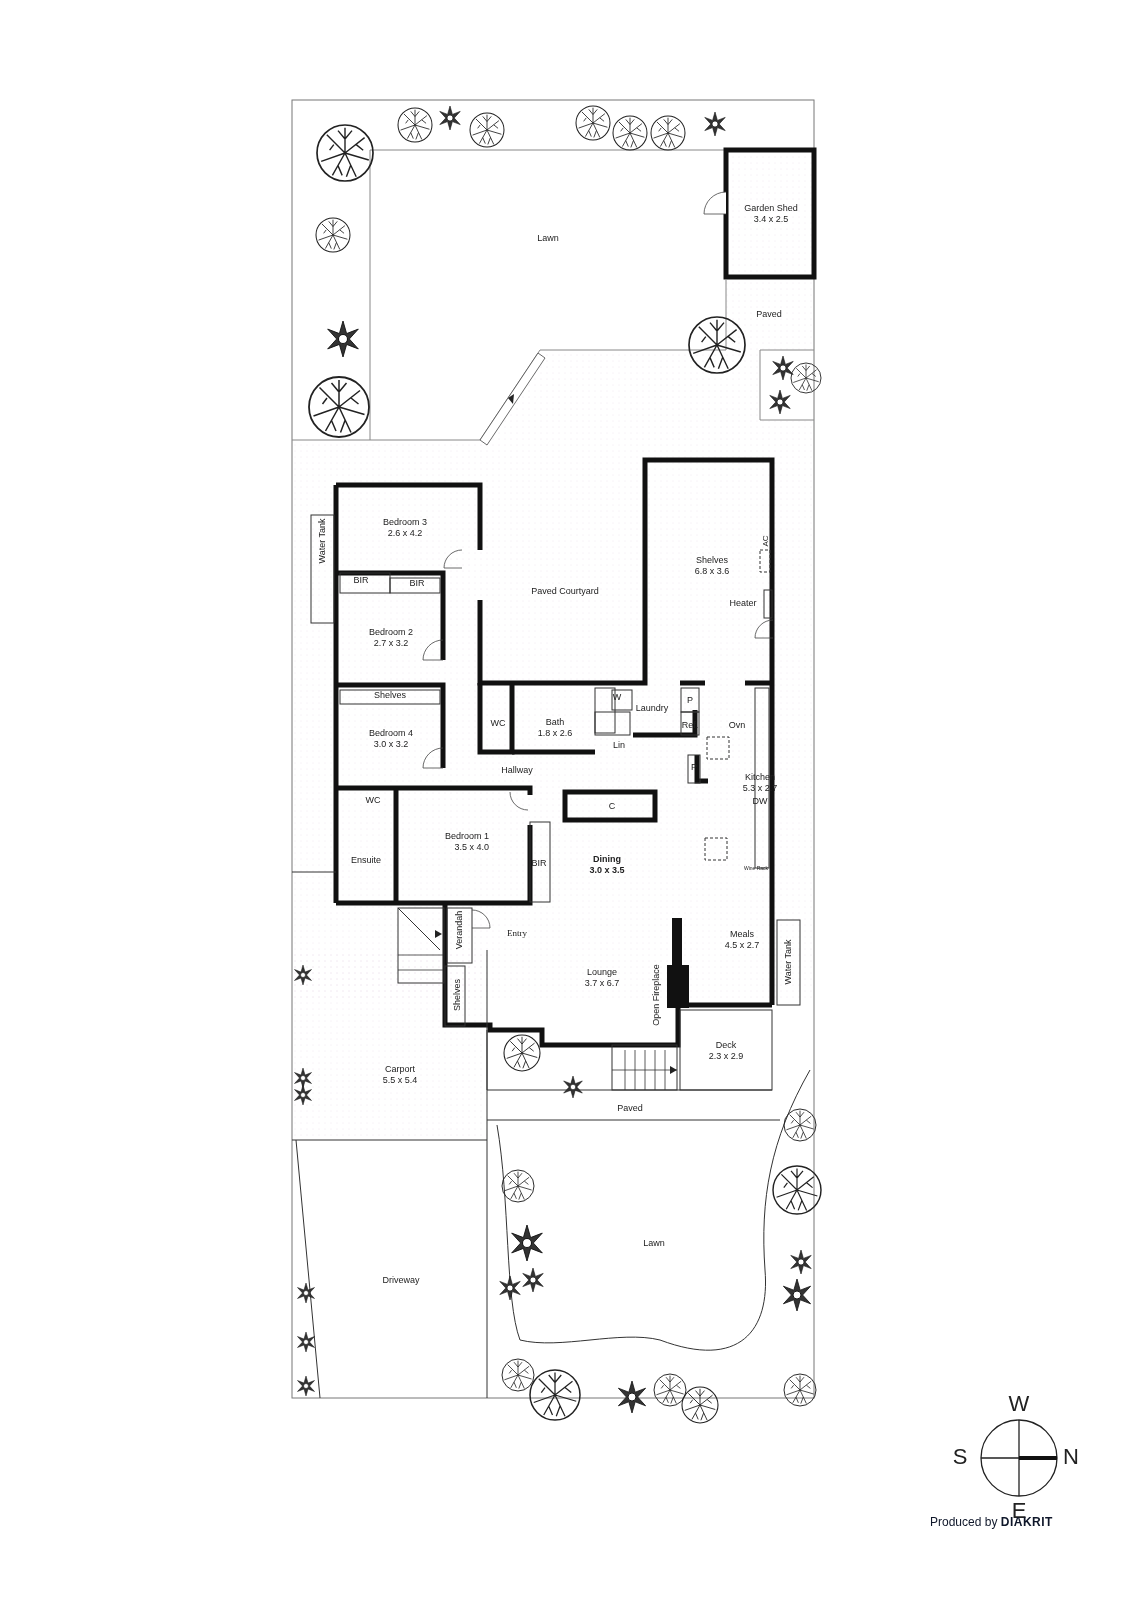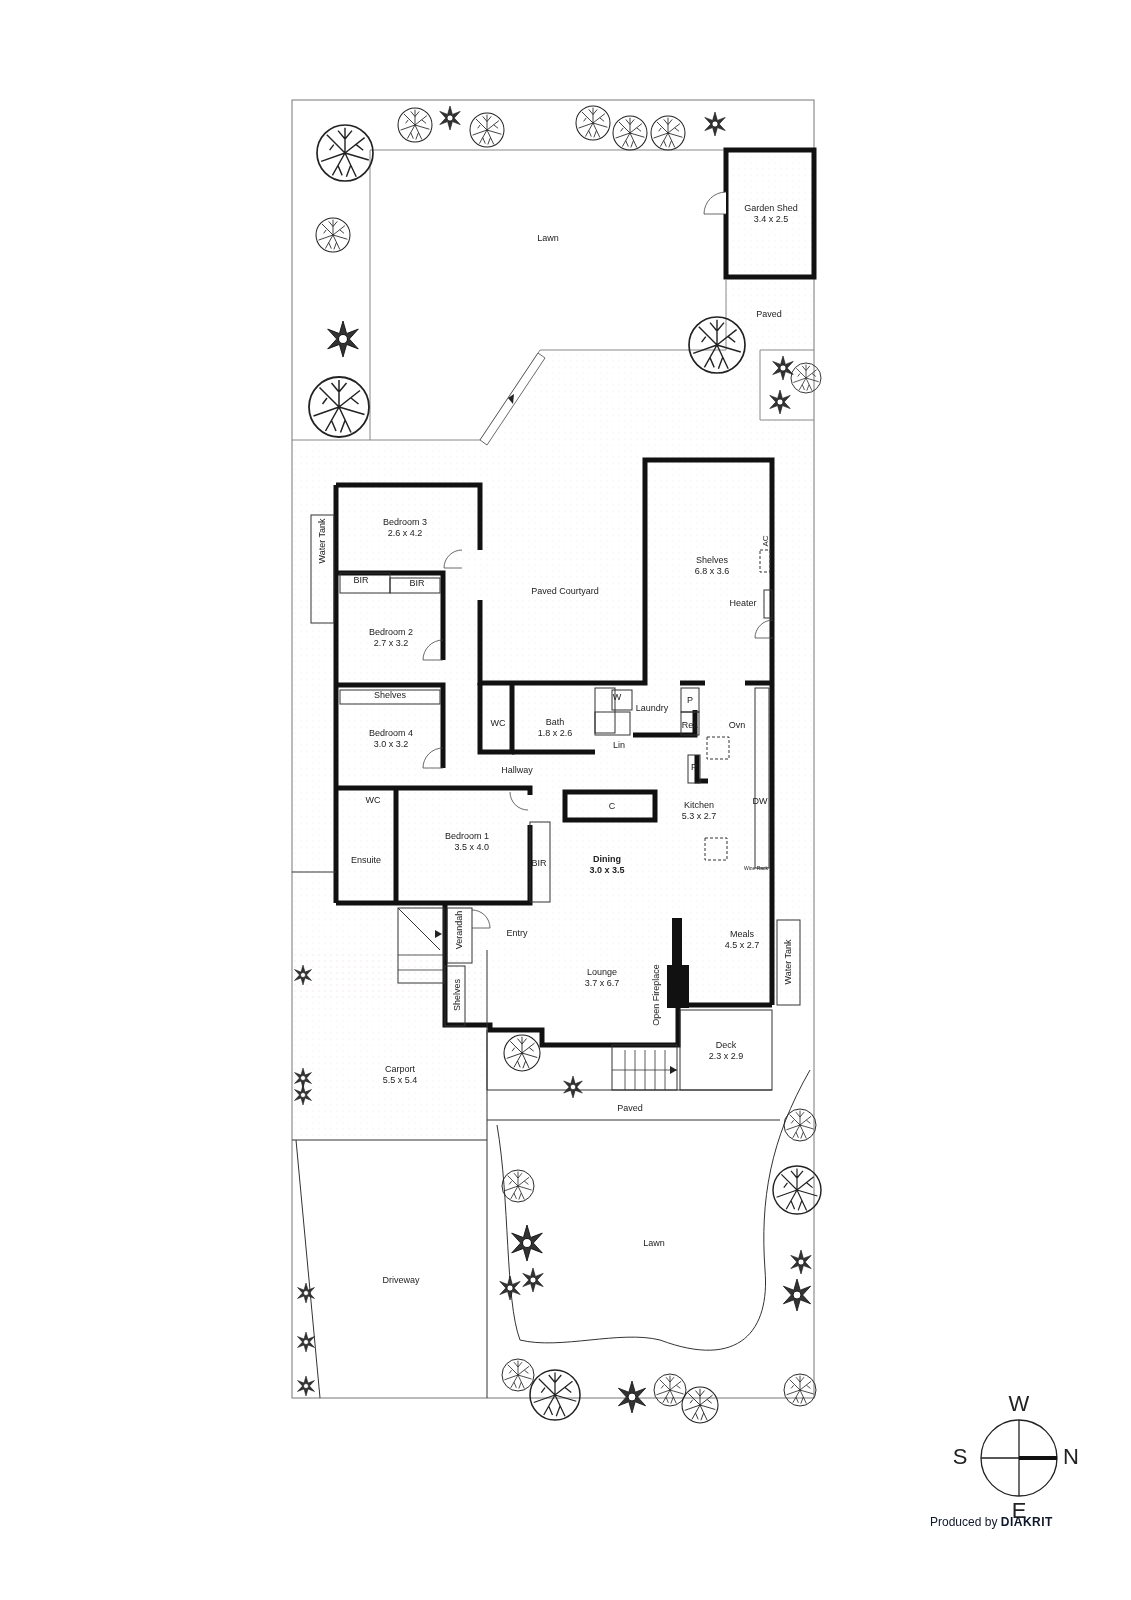--- a/index.html
+++ b/index.html
@@ -183,31 +183,31 @@
 <div class="lbl vert" style="left:765px;top:541px;font-size:8px;"><span>AC</span></div>
 <div class="lbl" style="left:498px;top:723px;"><span>WC</span></div>
 <div class="lbl" style="left:555px;top:728px;"><span>Bath</span><span class="dim">1.8 x 2.6</span></div>
 <div class="lbl" style="left:617px;top:697px;"><span>W</span></div>
 <div class="lbl" style="left:652px;top:708px;"><span>Laundry</span></div>
 <div class="lbl" style="left:619px;top:745px;"><span>Lin</span></div>
 <div class="lbl" style="left:690px;top:700px;"><span>P</span></div>
 <div class="lbl" style="left:690px;top:725px;"><span>Ref.</span></div>
 <div class="lbl" style="left:694px;top:767px;"><span>P</span></div>
 <div class="lbl" style="left:737px;top:725px;"><span>Ovn</span></div>
-<div class="lbl" style="left:699px;top:783px;margin-top:28px;"><span>Kitchen</span><span class="dim">5.3 x 2.7</span></div>
+<div class="lbl" style="left:760px;top:783px;"><span>Kitchen</span><span class="dim">5.3 x 2.7</span></div>
 <div class="lbl" style="left:760px;top:801px;"><span>DW</span></div>
 <div class="lbl" style="left:756px;top:868px;font-size:5px;"><span>Wine Rack</span></div>
 <div class="lbl" style="left:517px;top:770px;"><span>Hallway</span></div>
 <div class="lbl" style="left:612px;top:806px;"><span>C</span></div>
 <div class="lbl" style="left:373px;top:800px;"><span>WC</span></div>
 <div class="lbl" style="left:366px;top:860px;"><span>Ensuite</span></div>
 <div class="lbl" style="left:467px;top:842px;text-align:right;"><span>Bedroom 1</span><span class="dim">3.5 x 4.0</span></div>
 <div class="lbl" style="left:539px;top:863px;"><span>BIR</span></div>
 <div class="lbl" style="left:607px;top:865px;font-weight:bold;"><span>Dining</span><span class="dim">3.0 x 3.5</span></div>
-<div class="lbl" style="left:517px;top:933px;"><span>Entry</span></div>
+<div class="lbl" style="left:517px;top:933px;font-family:Liberation Serif, serif;"><span>Entry</span></div>
 <div class="lbl vert" style="left:459px;top:930px;"><span>Verandah</span></div>
 <div class="lbl vert" style="left:457px;top:995px;"><span>Shelves</span></div>
 <div class="lbl" style="left:566px;top:978px;margin-left:36px;"><span>Lounge</span><span class="dim">3.7 x 6.7</span></div>
 <div class="lbl vert" style="left:656px;top:995px;"><span>Open Fireplace</span></div>
 <div class="lbl" style="left:742px;top:940px;"><span>Meals</span><span class="dim">4.5 x 2.7</span></div>
 <div class="lbl vert" style="left:322px;top:541px;"><span>Water Tank</span></div>
 <div class="lbl vert" style="left:788px;top:962px;"><span>Water Tank</span></div>
 <div class="lbl" style="left:726px;top:1051px;"><span>Deck</span><span class="dim">2.3 x 2.9</span></div>
 <div class="lbl" style="left:400px;top:1075px;"><span>Carport</span><span class="dim">5.5 x 5.4</span></div>
 <div class="lbl" style="left:630px;top:1108px;"><span>Paved</span></div>

